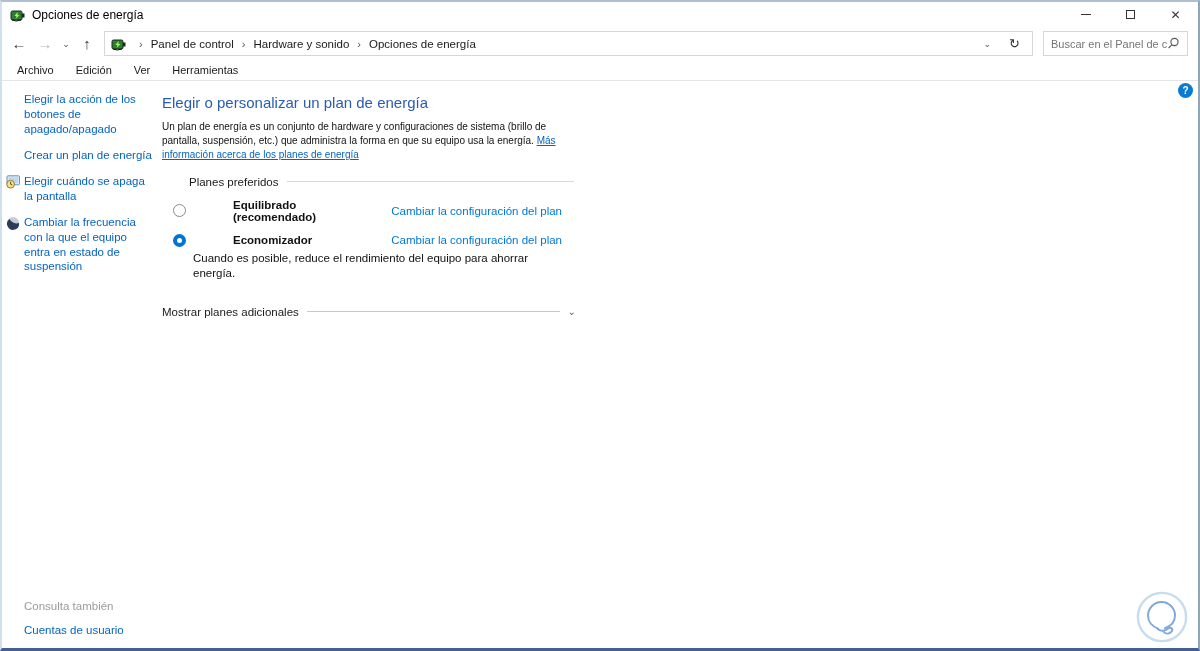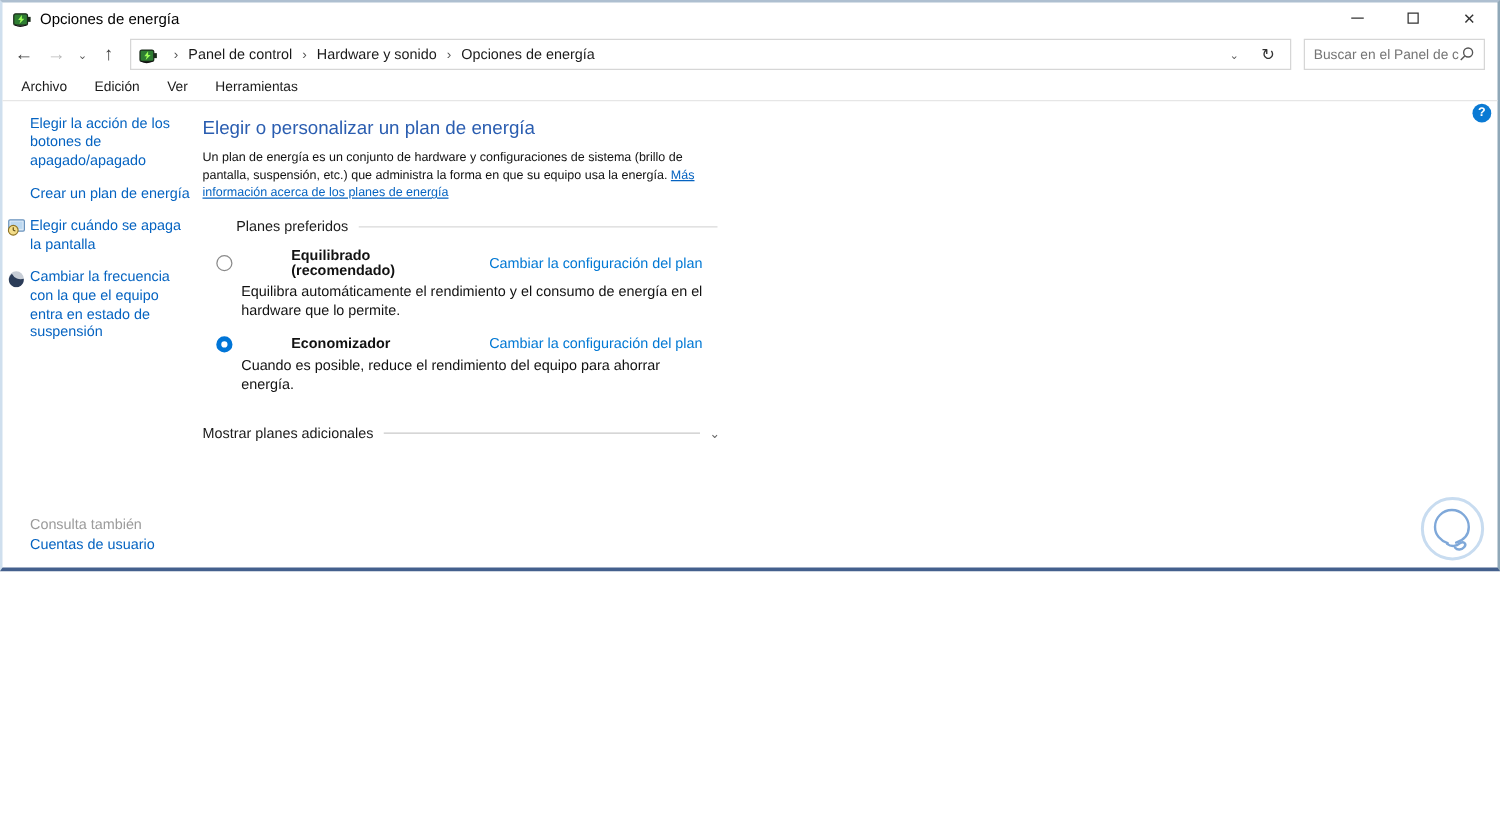--- a/index.html
+++ b/index.html
@@ -1,20 +1,20 @@
 <!DOCTYPE html>
 <html><head>
 <meta charset="utf-8">
 <style>
   * { margin:0; padding:0; box-sizing:border-box; }
   html,body { width:1200px; height:651px; overflow:hidden; }
   body { font-family:"Liberation Sans", sans-serif; background:#fff; }
 
   .window {
-    position:relative; width:1200px; height:457px; background:#fff;
+    position:relative; width:1200px; height:651px; background:#fff;
     border-top:2px solid #aebfd0; border-left:2px solid #cfdfee;
     border-right:2px solid #8fa8b8; border-bottom:3px solid #44608d;
     display:flex; flex-direction:column;
   }
 
   
   .titlebar { height:25px; display:flex; align-items:center; padding-left:8px; flex-shrink:0; }
   .app-icon { width:16px; height:16px; flex-shrink:0; }
   .title-text { font-size:12px; color:#000; margin-left:6px; }
   .win-controls { margin-left:auto; display:flex; height:100%; align-self:flex-start; }
@@ -43,21 +43,21 @@
   .menubar { height:21px; display:flex; align-items:center; padding-left:9px; font-size:11px; color:#1a1a1a; border-bottom:1px solid #e6e6e6; flex-shrink:0; }
   .menu-item { padding:2px 6px; margin-right:10px; }
 
   
   .app-body { flex:1; display:flex; position:relative; }
 
   .sidebar { width:152px; flex-shrink:0; padding-top:11px; position:relative; }
   .side-item { display:flex; margin-bottom:11px; font-size:11.5px; line-height:1.3; }
   .side-icon-slot { width:22px; flex-shrink:0; padding-left:4px; padding-top:1px; }
   .side-link { color:#0563c1; cursor:pointer; }
-  .see-also-header { position:absolute; left:22px; bottom:28px; color:#9b9b9b; font-size:11.5px; }
+  .see-also-header { position:absolute; left:22px; bottom:36px; color:#9b9b9b; font-size:11.5px; }
   .see-also-link { position:absolute; left:22px; bottom:12px; color:#0563c1; font-size:11.5px; cursor:pointer; }
 
   .main { padding:13px 0 0 8px; width:440px; }
   .heading { font-size:15px; font-weight:400; color:#2a5db0; margin-bottom:9px; }
   .intro { font-size:10px; line-height:1.42; width:420px; color:#111; }
   .intro-link { color:#0563c1; text-decoration:underline; cursor:pointer; }
 
   .section-row { display:flex; align-items:center; margin-top:13px; width:412px;padding-left:27px; }
   .section-label { font-size:11.5px; color:#1a1a1a; margin-right:8px; white-space:nowrap; }
   .rule { flex:1; border-top:1px solid #d9d9d9; }
@@ -199,21 +199,20 @@
         <span class="section-label">Planes preferidos</span>
         <span class="rule"></span>
       </div>
 
       <div class="plan">
         <div class="plan-head">
           <span class="radio"></span>
           <span class="plan-name">Equilibrado (recomendado)</span>
           <span class="plan-link">Cambiar la configuración del plan</span>
         </div>
-        <div class="plan-desc">Equilibra automáticamente el rendimiento y el consumo de energía en el hardware que lo permite.</div>
       </div>
 
       <div class="plan">
         <div class="plan-head">
           <span class="radio checked"></span>
           <span class="plan-name">Economizador</span>
           <span class="plan-link">Cambiar la configuración del plan</span>
         </div>
         <div class="plan-desc">Cuando es posible, reduce el rendimiento del equipo para ahorrar energía.</div>
       </div>

